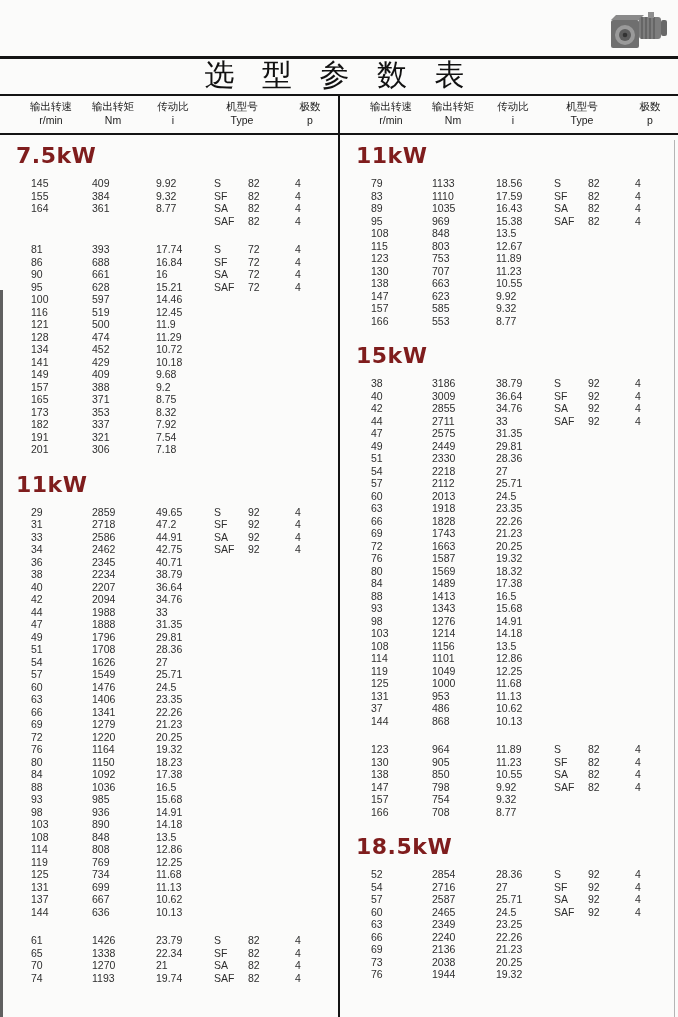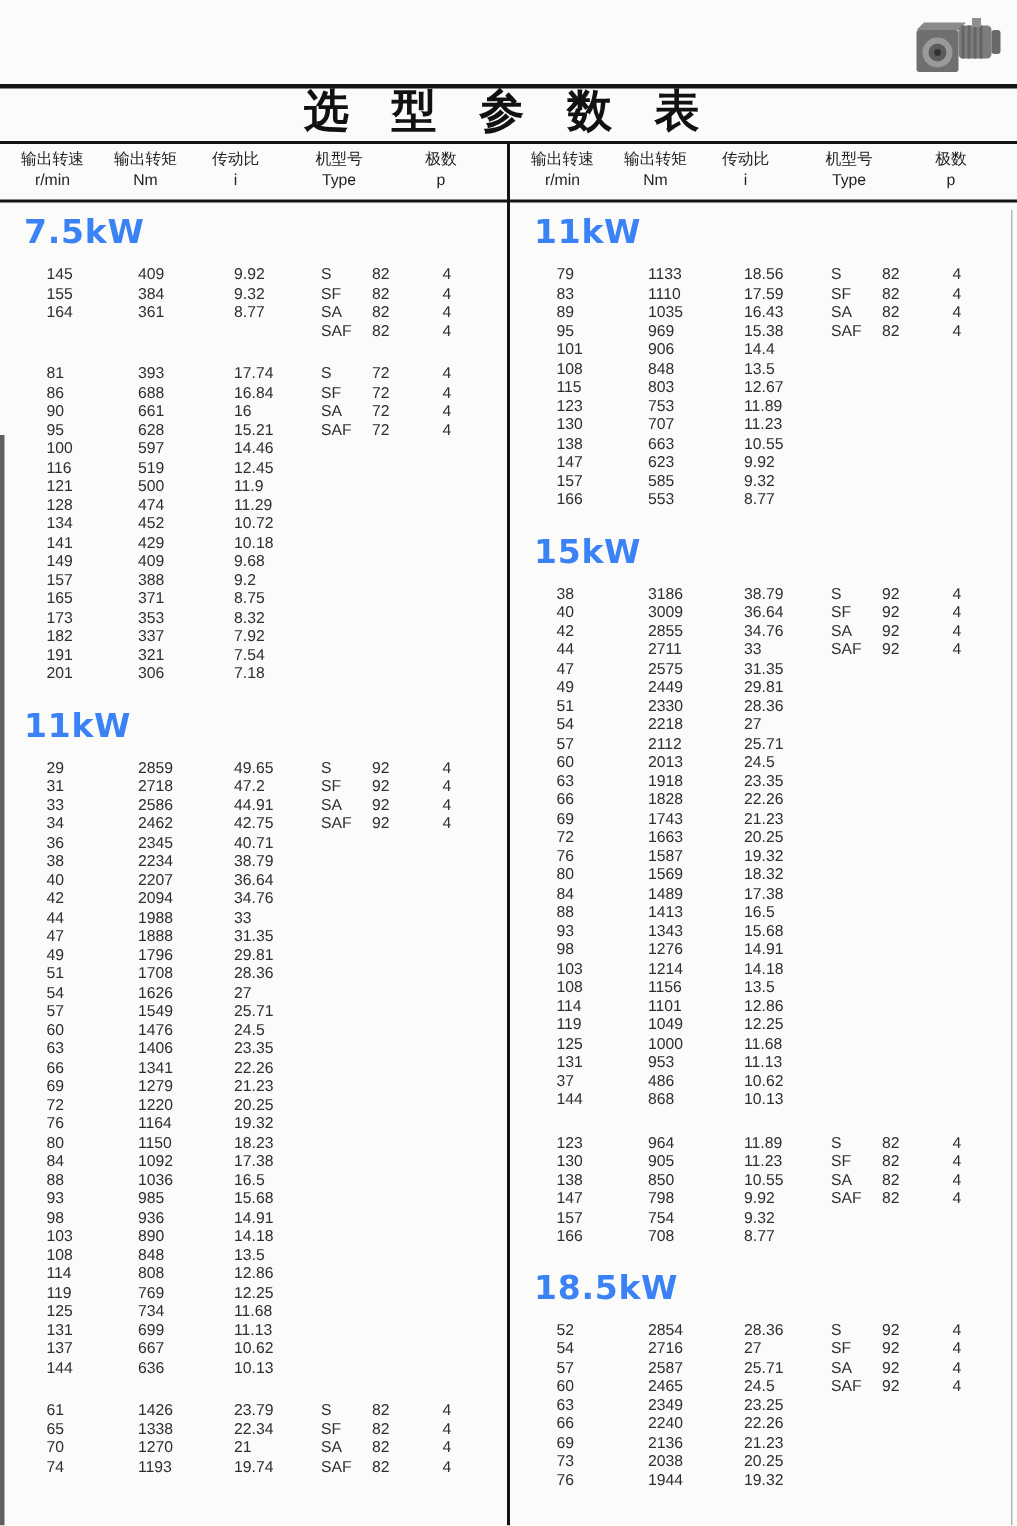--- a/index.html
+++ b/index.html
@@ -14,41 +14,41 @@
   .rule { position:absolute; left:0; width:678px; background:#141414; }
   .rule-thick { top:56px; height:3px; }
   .rule-title { top:94px; height:2px; }
   .rule-head  { top:133px; height:2px; }
   .vdivider { position:absolute; left:338px; top:95px; width:2px; height:922px; background:#141414; }
   .edge-left { position:absolute; left:0; top:290px; width:3px; height:727px; background:#3a3a3a; opacity:.8; }
   .edge-right { position:absolute; left:674px; top:140px; width:1px; height:877px; background:#b5b5b5; }
 
   .page-title {
     position:absolute; top:58px; left:0; width:678px;
-    text-align:center; font-size:30px; font-weight:bold; color:#111;
+    text-align:center; font-size:30px; font-weight:normal; color:#111;
     letter-spacing:9px; line-height:34px;
     font-family:"DejaVu Sans","Liberation Sans",sans-serif;
   }
 
   .motor-photo { position:absolute; left:608px; top:8px; width:62px; height:44px; }
 
   .head-row {
     position:absolute; top:99px; width:338px;
     display:grid; grid-template-columns:62px 62px 58px 80px 56px;
-    padding-left:4px; box-sizing:border-box;
+    padding-left:20px; box-sizing:border-box;
     font-size:10.5px; line-height:14px; text-align:center; color:#222;
   }
   .head-left { left:0; } .head-right { left:340px; }
   .hcell div { white-space:nowrap; }
 
   .col { position:absolute; top:137px; width:338px; }
   .col-left { left:0; } .col-right { left:340px; }
 
   .section-title {
-    font-size:22px; font-weight:800; color:#3b82f6;
+    font-size:22px; font-weight:800; color:#7f1d1d;
     margin:6px 0 8px 16px; line-height:26px; letter-spacing:.5px;
     font-family:"DejaVu Sans","Liberation Sans",sans-serif;
   }
   .block { margin-bottom:16px; }
   .trow {
     display:grid; grid-template-columns:61px 64px 58px 34px 30px 40px;
     padding-left:31px; box-sizing:border-box;
     font-size:10.5px; line-height:12.5px; height:12.5px;
     white-space:nowrap;
   }
@@ -638,28 +638,20 @@
         </div>
         <div class="trow">
           <span class="c-speed">95</span>
           <span class="c-torque">969</span>
           <span class="c-ratio">15.38</span>
           <span class="c-tp">SAF</span>
           <span class="c-ts">82</span>
           <span class="c-poles">4</span>
         </div>
         <div class="trow">
-          <span class="c-speed">101</span>
-          <span class="c-torque">906</span>
-          <span class="c-ratio">14.4</span>
-          <span class="c-tp"></span>
-          <span class="c-ts"></span>
-          <span class="c-poles"></span>
-        </div>
-        <div class="trow">
           <span class="c-speed">108</span>
           <span class="c-torque">848</span>
           <span class="c-ratio">13.5</span>
           <span class="c-tp"></span>
           <span class="c-ts"></span>
           <span class="c-poles"></span>
         </div>
         <div class="trow">
           <span class="c-speed">115</span>
           <span class="c-torque">803</span>

